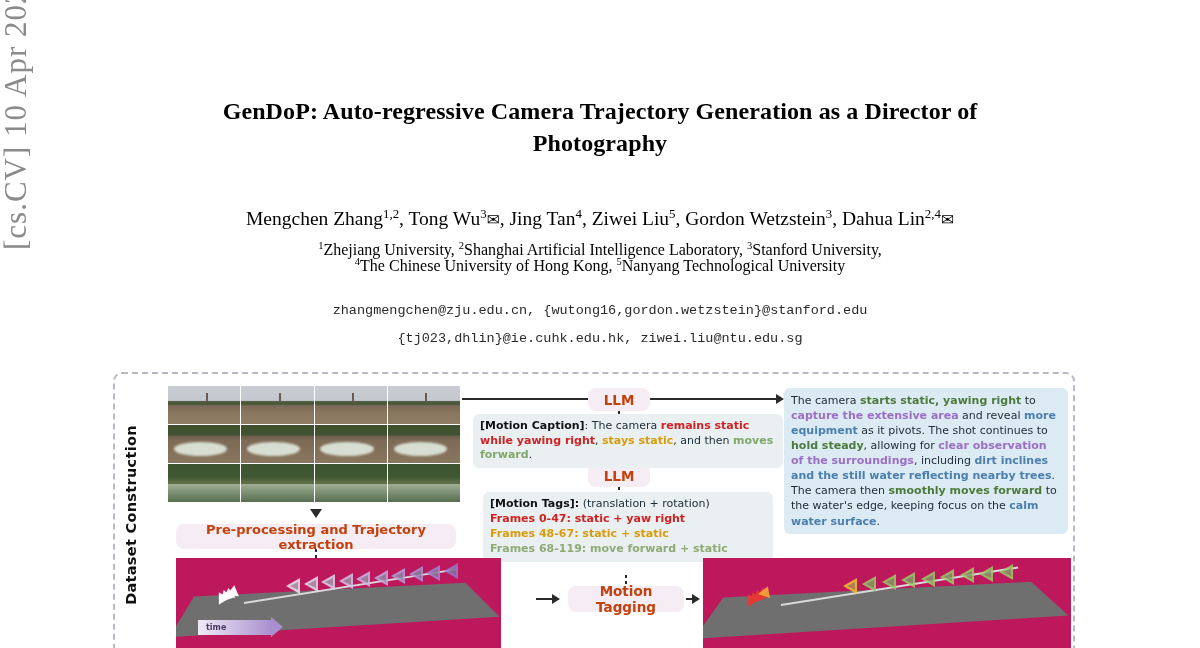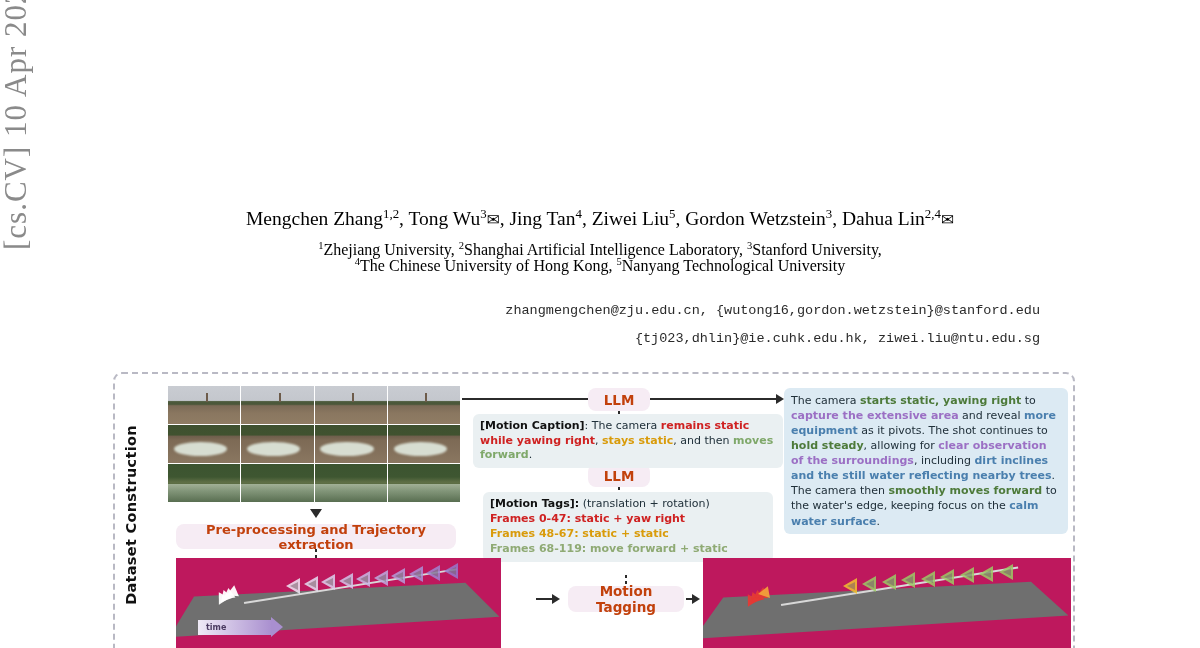--- a/index.html
+++ b/index.html
@@ -34,21 +34,21 @@
     position:absolute;left:160px;top:234px;width:880px;
     text-align:center;font-size:16px;line-height:1.25;margin-top:6px;
   }
   #aff2{
     position:absolute;left:160px;top:256px;width:880px;
     text-align:center;font-size:16px;line-height:1.25;
   }
   sup{font-size:.66em;vertical-align:super;line-height:0;}
   .env{font-size:.8em;}
   #email1,#email2{
-    position:absolute;left:160px;width:880px;text-align:right;
+    position:absolute;left:160px;width:880px;text-align:center;
     font-family:"Liberation Mono",monospace;font-size:13.5px;color:#2a2a2a;
   }
   #email1{top:303px;}
   #email2{top:331px;}
 
   
   #figure-frame{
     position:absolute;left:113px;top:372px;width:962px;height:276px;
     border:2px dashed #b9b9c4;border-bottom:none;border-radius:9px 9px 0 0;
     box-sizing:border-box;background:#fff;
@@ -194,20 +194,21 @@
 </style>
 </head>
 <body>
 
 <div class="page">
 
   <div id="arxiv-stamp">
     <span>[cs.CV]  10 Apr 2025</span>
   </div>
 
+  <div id="title">GenDoP: Auto-regressive Camera Trajectory Generation as a Director of Photography</div>
 
   <div id="authors">Mengchen Zhang<sup>1,2</sup>, Tong Wu<sup>3</sup><span class="env">✉</span>, Jing Tan<sup>4</sup>, Ziwei Liu<sup>5</sup>, Gordon Wetzstein<sup>3</sup>, Dahua Lin<sup>2,4</sup><span class="env">✉</span></div>
   <div id="aff1"><sup>1</sup>Zhejiang University, <sup>2</sup>Shanghai Artificial Intelligence Laboratory, <sup>3</sup>Stanford University,</div>
   <div id="aff2"><sup>4</sup>The Chinese University of Hong Kong, <sup>5</sup>Nanyang Technological University</div>
   <div id="email1">zhangmengchen@zju.edu.cn, {wutong16,gordon.wetzstein}@stanford.edu</div>
   <div id="email2">{tj023,dhlin}@ie.cuhk.edu.hk, ziwei.liu@ntu.edu.sg</div>
 
   <div id="figure-frame"></div>
 
   <div id="section-label">

